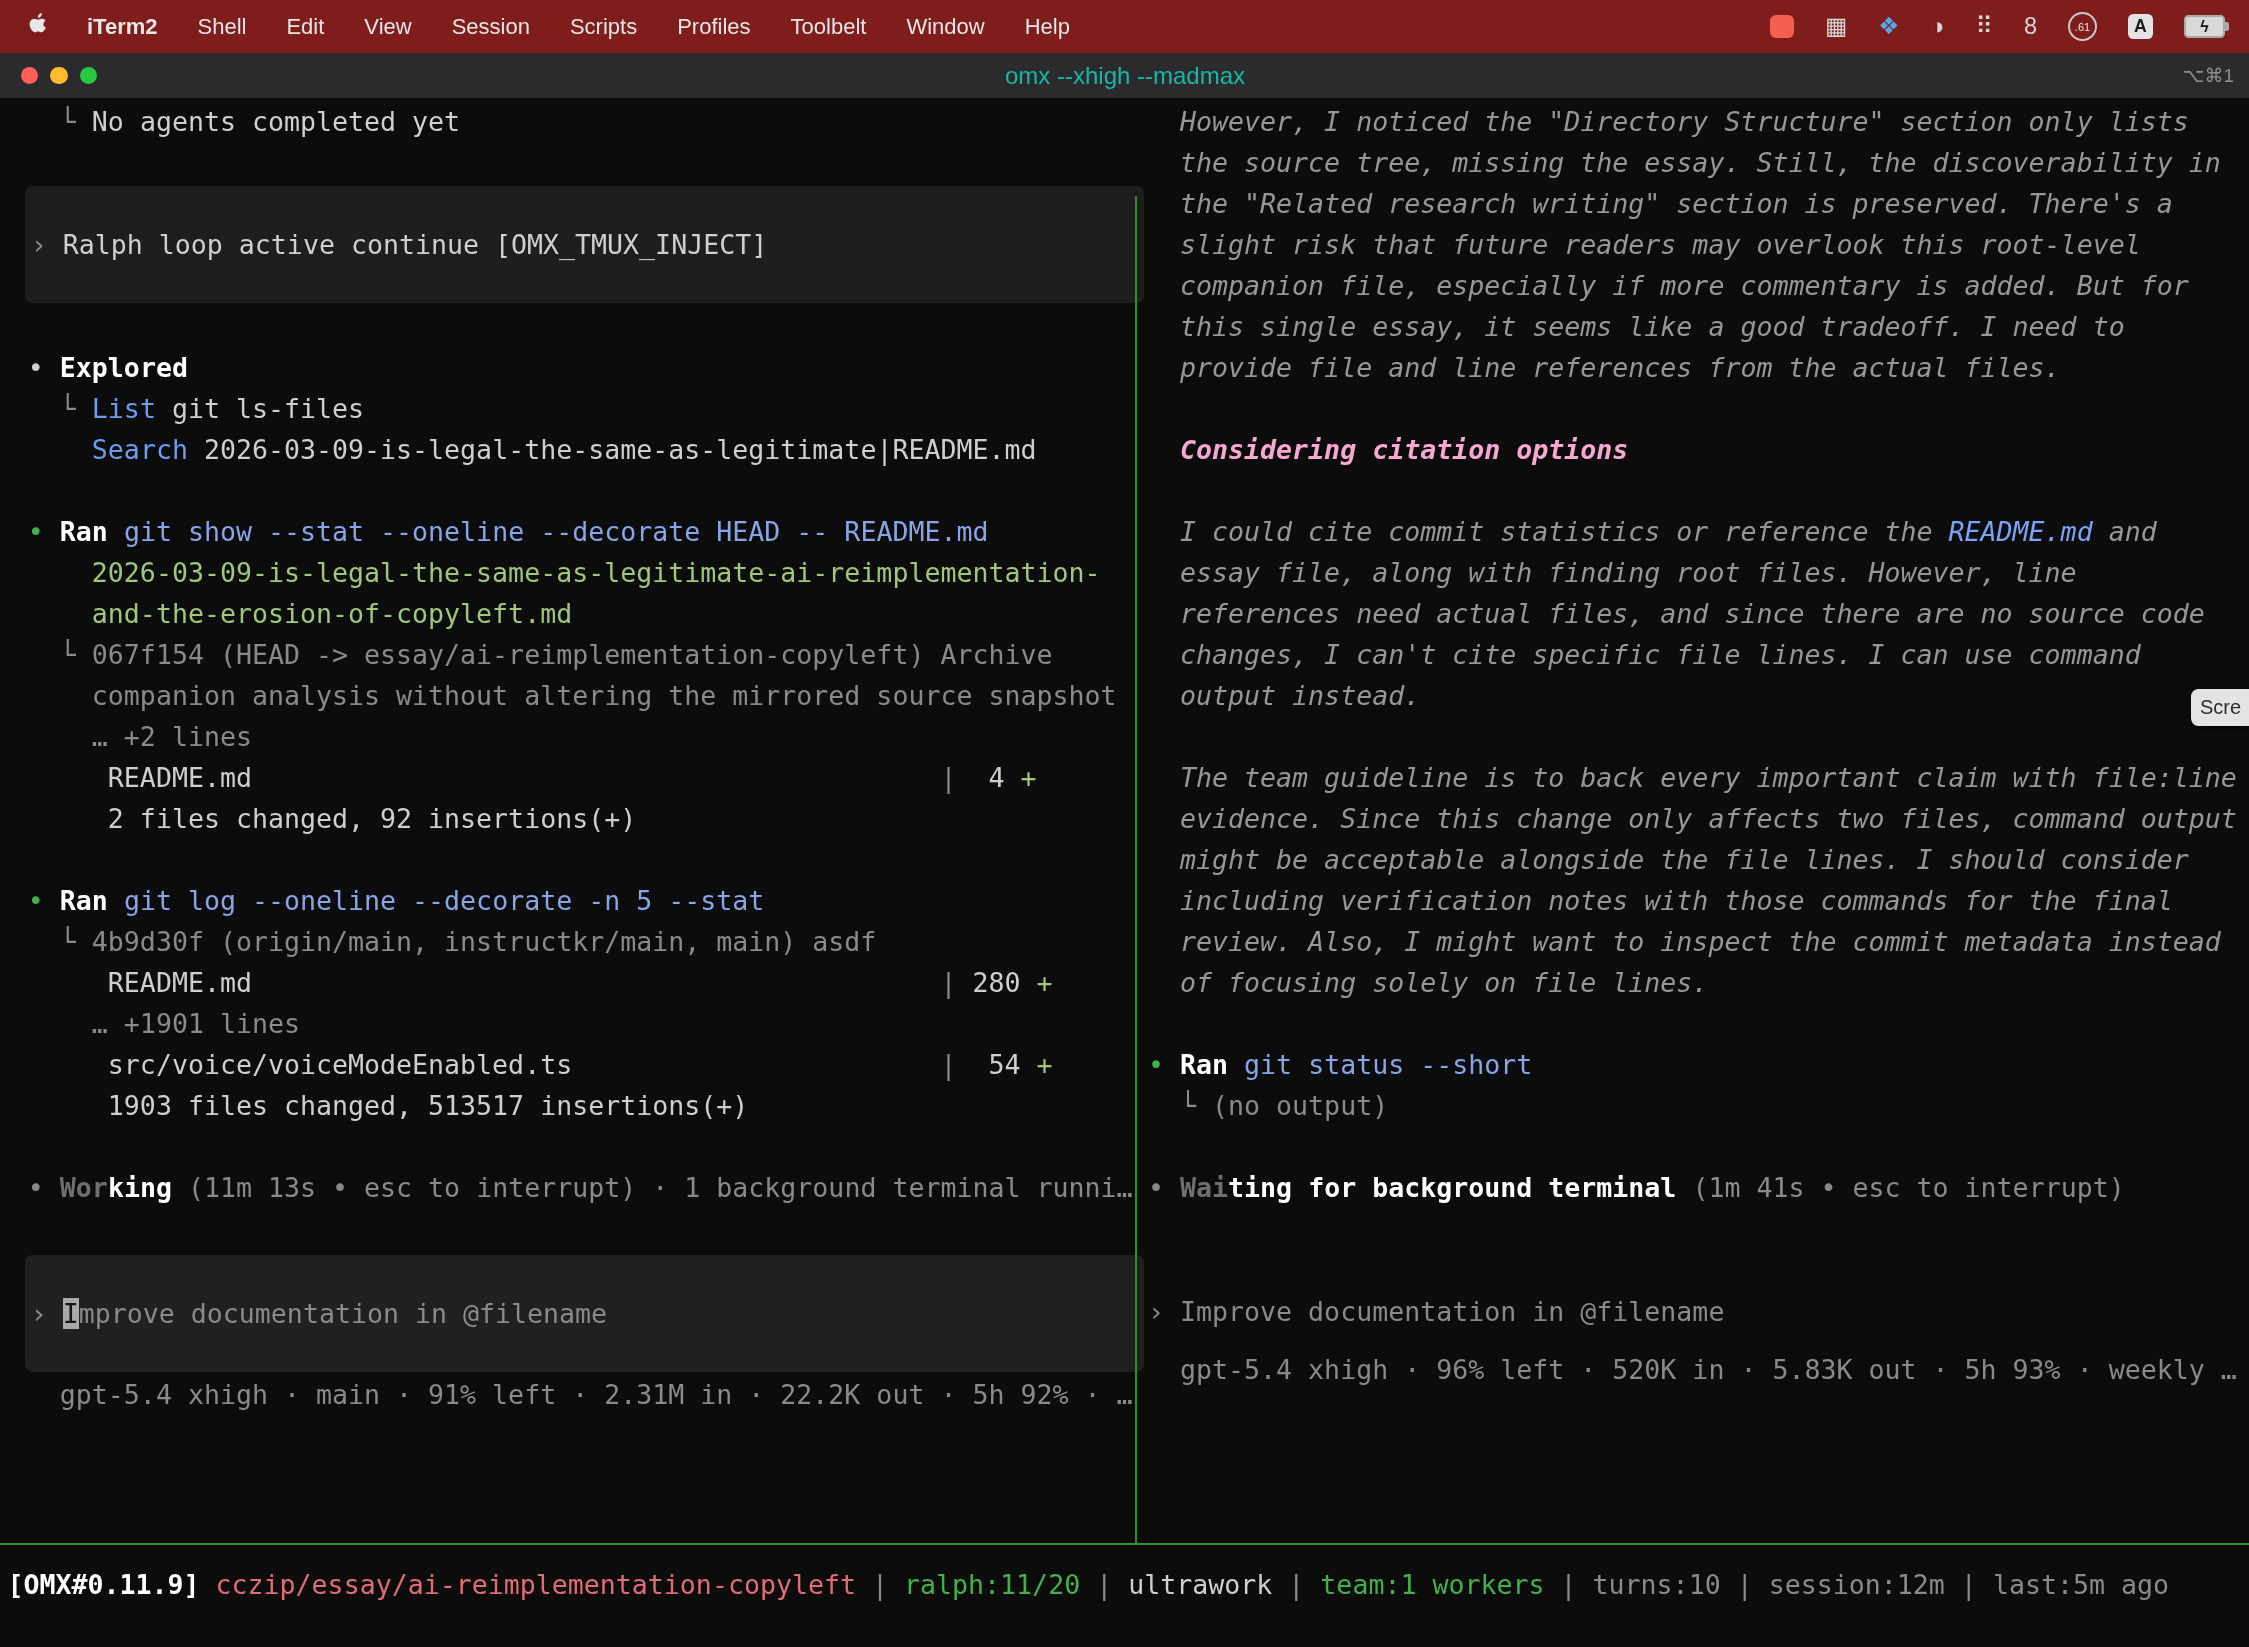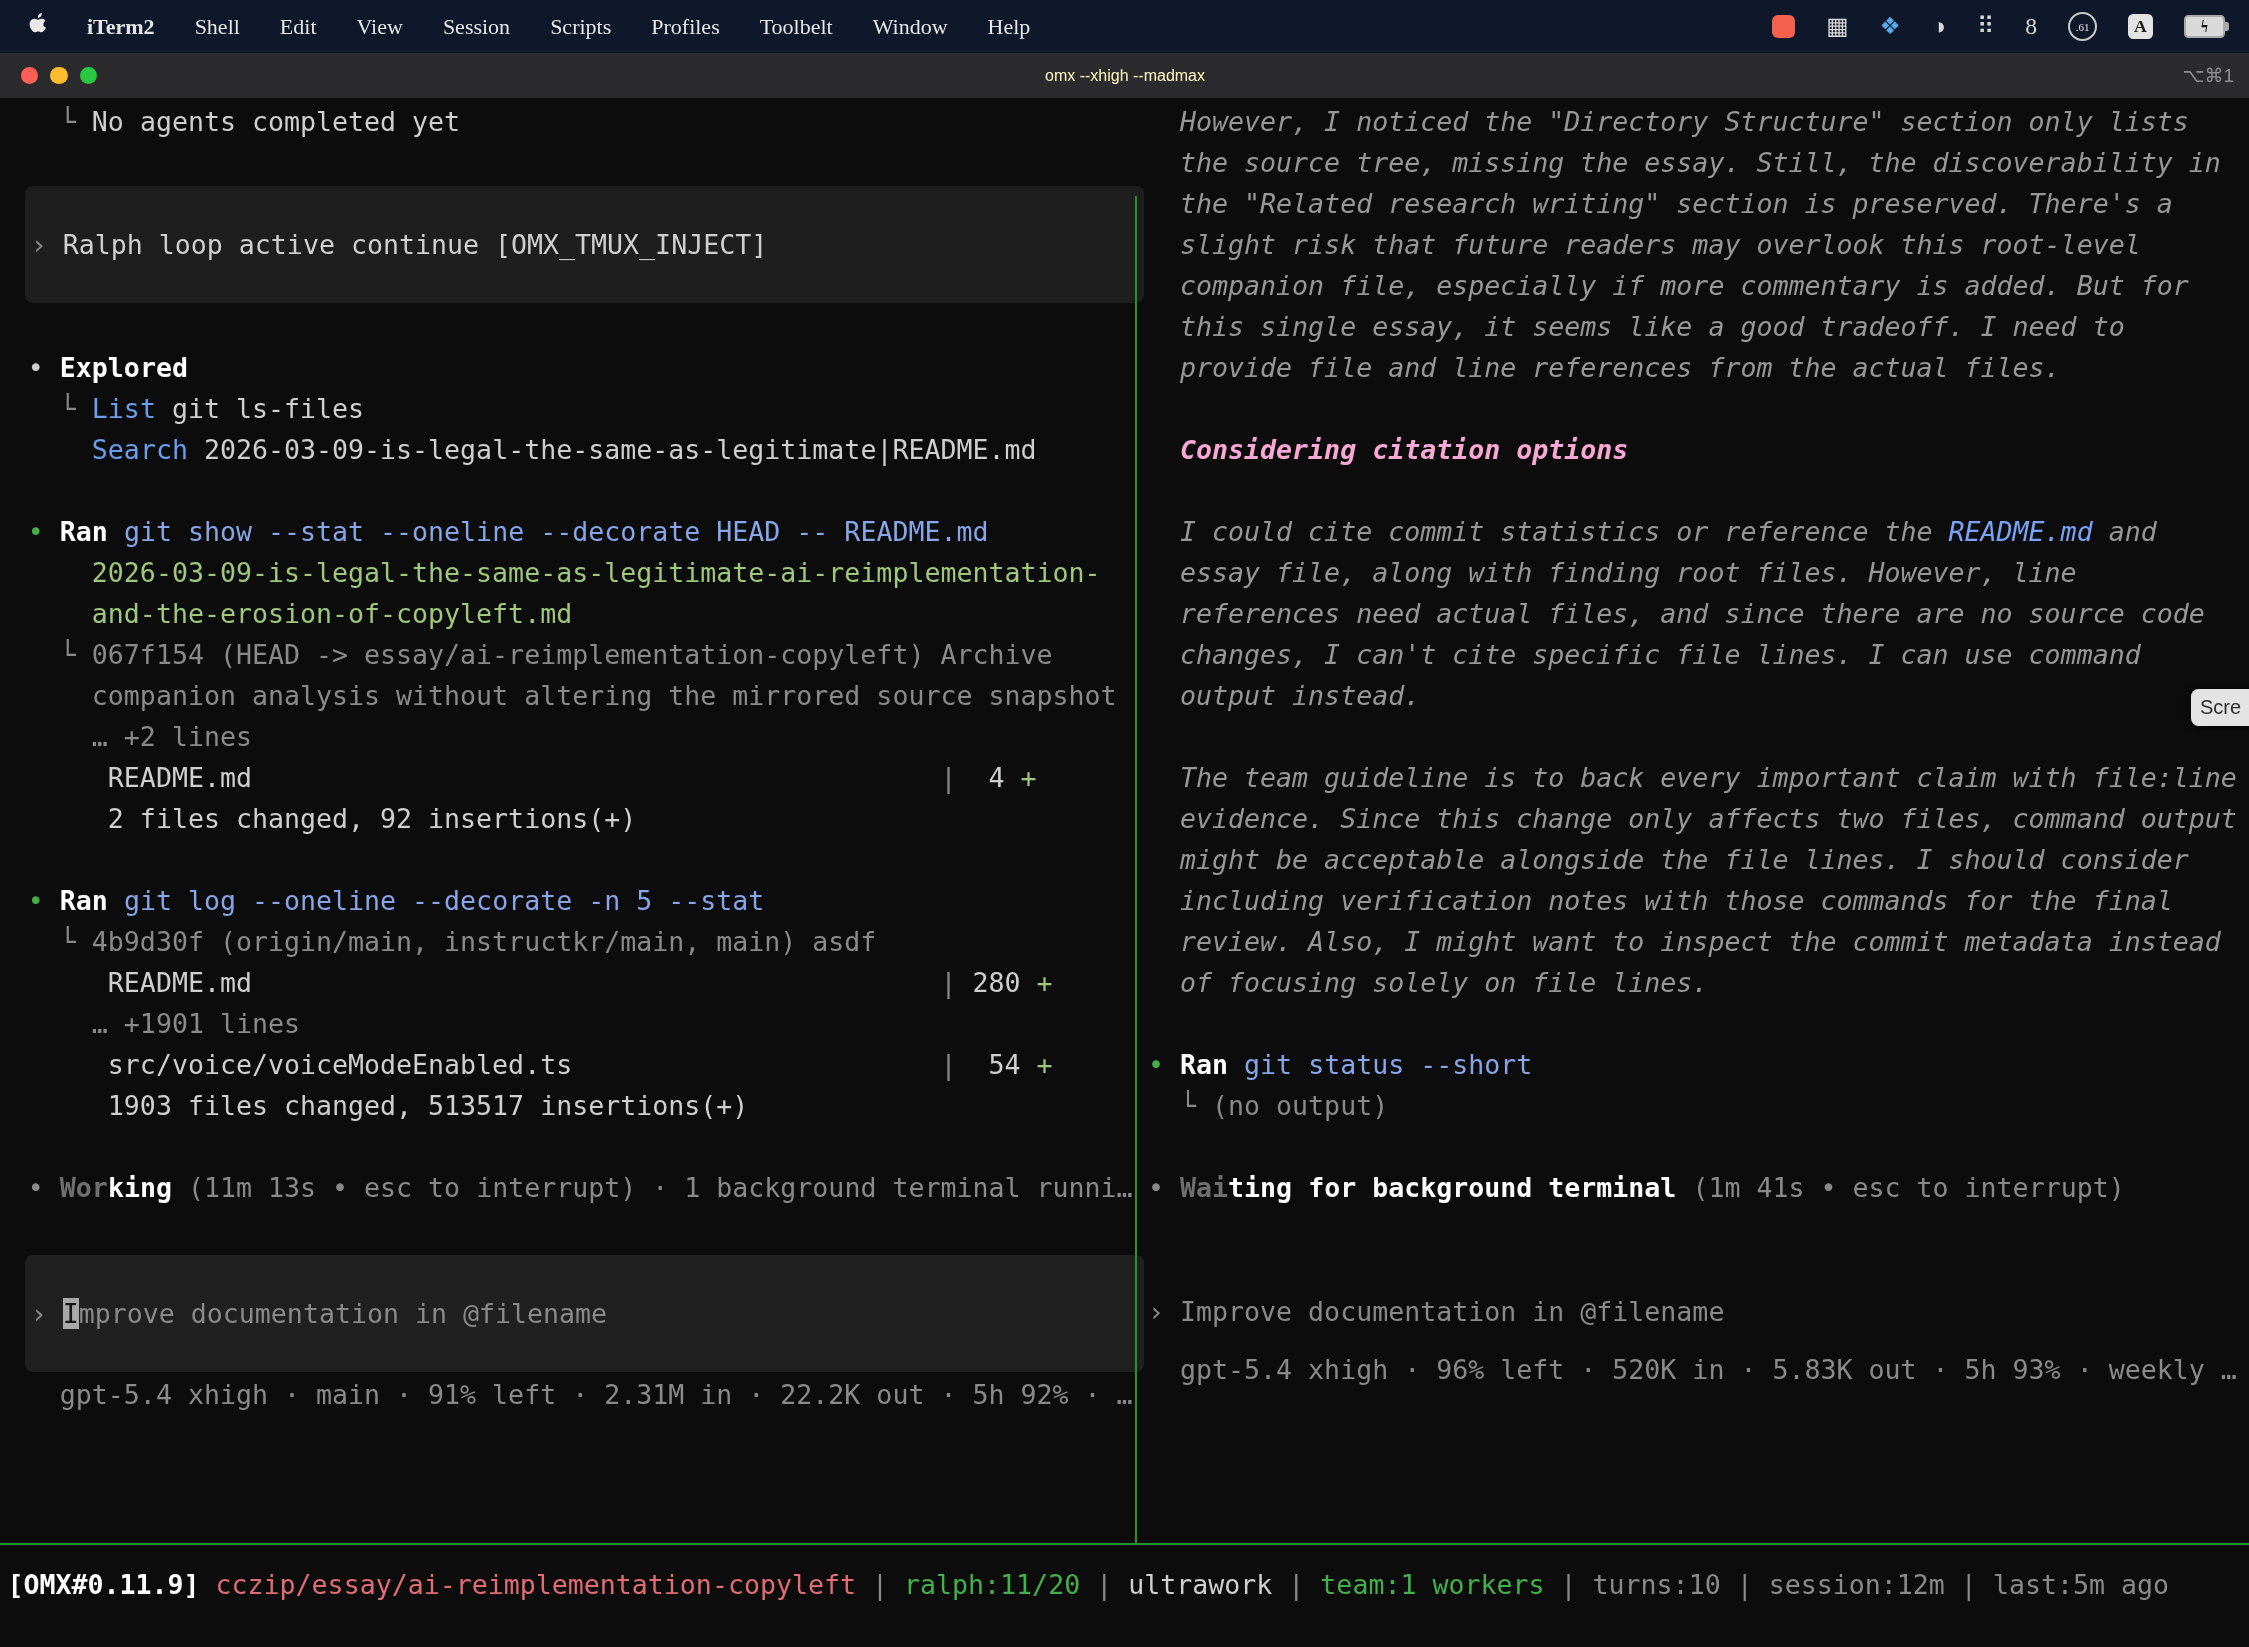--- a/index.html
+++ b/index.html
@@ -1,21 +1,21 @@
 <!DOCTYPE html>
 <html style="font-size:11.8px"><head>
 <meta charset="utf-8">
 <style>
   html,body{margin:0;padding:0;background:#000;}
   .screen{position:relative;width:2250px;height:1648px;background:#050505;overflow:hidden;
           font-family:"DejaVu Sans Mono",monospace;}
   
-  .menubar{position:absolute;top:0;left:0;width:100%;height:53px;background:#0f172a;
+  .menubar{position:absolute;top:0;left:0;width:100%;height:53px;background:#7f1d1d;
            display:flex;align-items:center;justify-content:space-between;
-           font-family:Liberation Serif, serif;font-size:22px;color:#e6e6e6;}
+           font-family:Liberation Sans, sans-serif;font-size:22px;color:#e6e6e6;}
   .mb-left{display:flex;align-items:center;gap:40px;padding-left:28px;}
   .mb-left .mi{white-space:nowrap;}
   .mi.bold{font-weight:bold;}
   .apple-svg{display:inline-block;vertical-align:middle;}
   .mb-right{display:flex;align-items:center;gap:31px;padding-right:25px;color:#d6d6d6;}
   .micon{font-size:23.6px;line-height:23.6px;}
   .rec{width:23.6px;height:23.6px;border-radius:5.9px;background:#f4604e;display:inline-block;}
   .blueic{color:#57a8e8;}
   .gauge{width:25px;height:25px;border-radius:50%;border:2.2px solid #c9c9c9;display:flex;
          align-items:center;justify-content:center;font-size:11px;color:#e6e6e6;}
@@ -26,21 +26,21 @@
   .batt::after{content:"";position:absolute;right:-5.9px;top:5.2px;width:3.7px;height:8.9px;
                background:#a9a9a9;border-radius:0 2.2px 2.2px 0;}
   .batt .bolt{color:#141414;font-size:16px;font-weight:bold;}
   
   .titlebar{position:absolute;top:53px;left:0;width:100%;height:45px;background:#2b2b2d;
             border-bottom:1.5px solid #121212;display:flex;align-items:center;
             font-family:"Liberation Sans",sans-serif;}
   .lights{position:absolute;left:20.7px;top:0;height:100%;display:flex;align-items:center;gap:11.8px;}
   .light{width:17.7px;height:17.7px;border-radius:50%;}
   .l-red{background:#ff5f57;}.l-yellow{background:#febc2e;}.l-green{background:#28c840;}
-  .wtitle{margin:16px auto;color:#fef9c3;font-size:16px;}
+  .wtitle{margin:16px auto;color:#14b8a6;font-size:24px;}
   .wshort{position:absolute;right:16px;color:#8f8f8f;font-size:19px;}
   
   .term{position:absolute;top:98px;left:0;width:100%;height:1549px;background:#0c0c0c;}
   .pane{position:absolute;top:0;height:1347px;overflow:hidden;}
   .pane-left{left:16px;width:1135px;padding-left:11.8px;box-sizing:border-box;}
   .pane-right{left:1137px;width:1113px;padding-left:11px;box-sizing:border-box;}
   .tl{height:41px;line-height:41px;white-space:pre;font-size:26.6px;color:#cfcfcf;overflow:hidden;}
   .c-f{color:#cfcfcf;}
   .c-d{color:#8a8a8a;}
   .c-b{color:#ffffff;font-weight:bold;}

